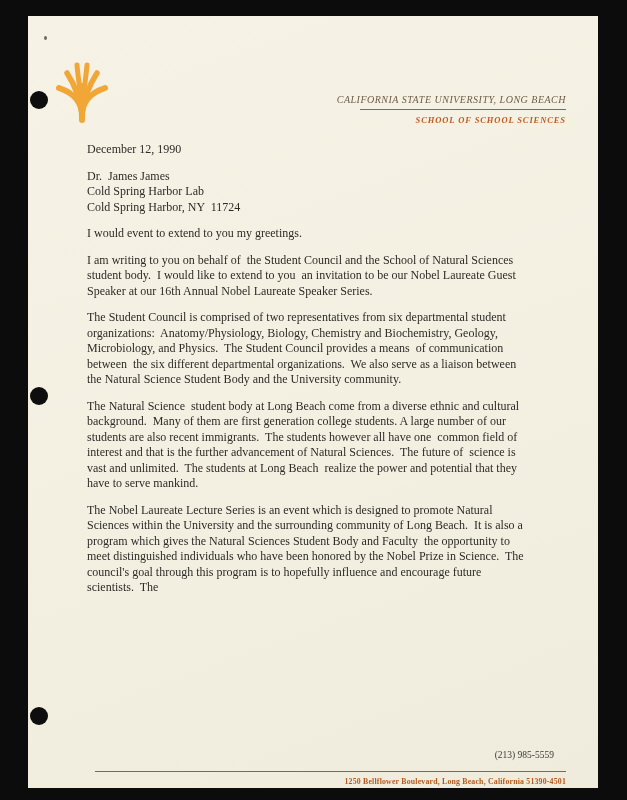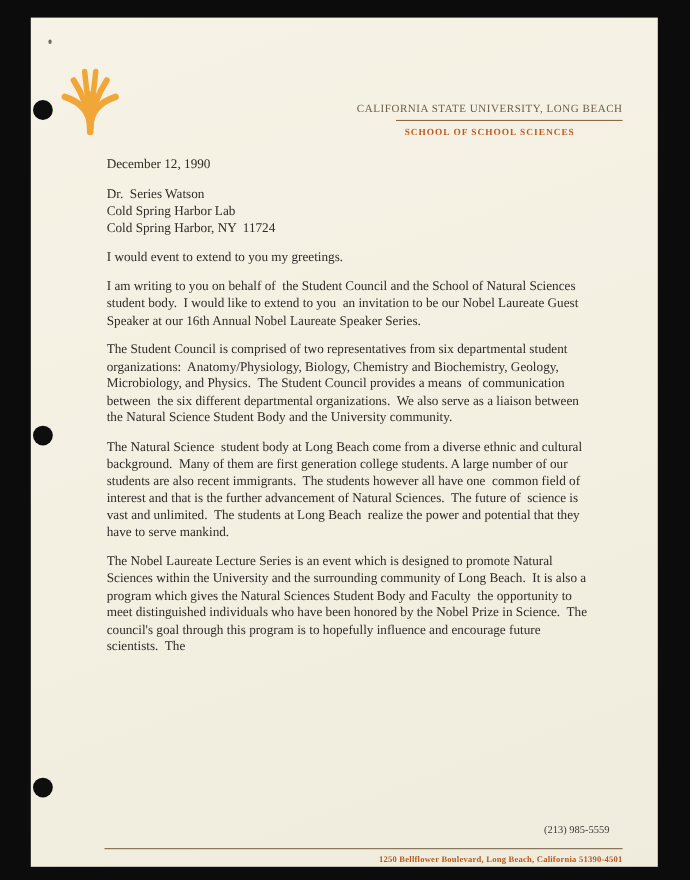--- a/index.html
+++ b/index.html
@@ -49,21 +49,22 @@
     left: 24px;
     top: 42px;
     width: 60px;
     height: 66px;
   }
 
   .letterhead-text {
     position: absolute;
     top: 78px;
     right: 32px;
-    text-align: center;
+    text-align: right;
+    font-style: italic;
   }
   .university {
     font-size: 10px;
     letter-spacing: 0.5px;
     color: #6f5c46;
     white-space: nowrap;
   }
   .lh-rule {
     border-top: 1px solid #8a6a44;
     width: 206px;
@@ -72,21 +73,21 @@
   .school {
     font-size: 8.5px;
     font-weight: bold;
     letter-spacing: 0.9px;
     color: #bf5a1d;
     white-space: nowrap;
   }
 
   .letter-body {
     position: absolute;
-    left: 69px;
+    left: 59px;
     top: 126px;
     width: 442px;
     font-size: 12px;
     line-height: 15.5px;
     color: #2e2b28;
   }
   .letter-body p {
     margin: 0 0 11px 0;
     white-space: pre-wrap;
   }
@@ -147,21 +148,21 @@
 
     <div class="letterhead-text">
       <div class="university">CALIFORNIA STATE UNIVERSITY, LONG BEACH</div>
       <div class="lh-rule"></div>
       <div class="school">SCHOOL OF SCHOOL SCIENCES</div>
     </div>
 
     <div class="letter-body">
       <p>December 12, 1990</p>
       <div class="recipient">
-        <p>Dr.  Series Watson</p>
+        <p>Dr.  James James</p>
         <p>Cold Spring Harbor Lab</p>
         <p>Cold Spring Harbor, NY  11724</p>
       </div>
       <p class="para">I would event to extend to you my greetings.</p>
       <p class="para">I am writing to you on behalf of  the Student Council and the School of Natural Sciences student body.  I would like to extend to you  an invitation to be our Nobel Laureate Guest Speaker at our 16th Annual Nobel Laureate Speaker Series.</p>
       <p class="para gap-top">The Student Council is comprised of two representatives from six departmental student organizations:  Anatomy/Physiology, Biology, Chemistry and Biochemistry, Geology, Microbiology, and Physics.  The Student Council provides a means  of communication between  the six different departmental organizations.  We also serve as a liaison between the Natural Science Student Body and the University community.</p>
       <p class="para">The Natural Science  student body at Long Beach come from a diverse ethnic and cultural background.  Many of them are first generation college students. A large number of our students are also recent immigrants.  The students however all have one  common field of interest and that is the further advancement of Natural Sciences.  The future of  science is vast and unlimited.  The students at Long Beach  realize the power and potential that they have to serve mankind.</p>
       <p class="para">The Nobel Laureate Lecture Series is an event which is designed to promote Natural Sciences within the University and the surrounding community of Long Beach.  It is also a program which gives the Natural Sciences Student Body and Faculty  the opportunity to meet distinguished individuals who have been honored by the Nobel Prize in Science.  The council's goal through this program is to hopefully influence and encourage future scientists.  The</p>
     </div>
 

